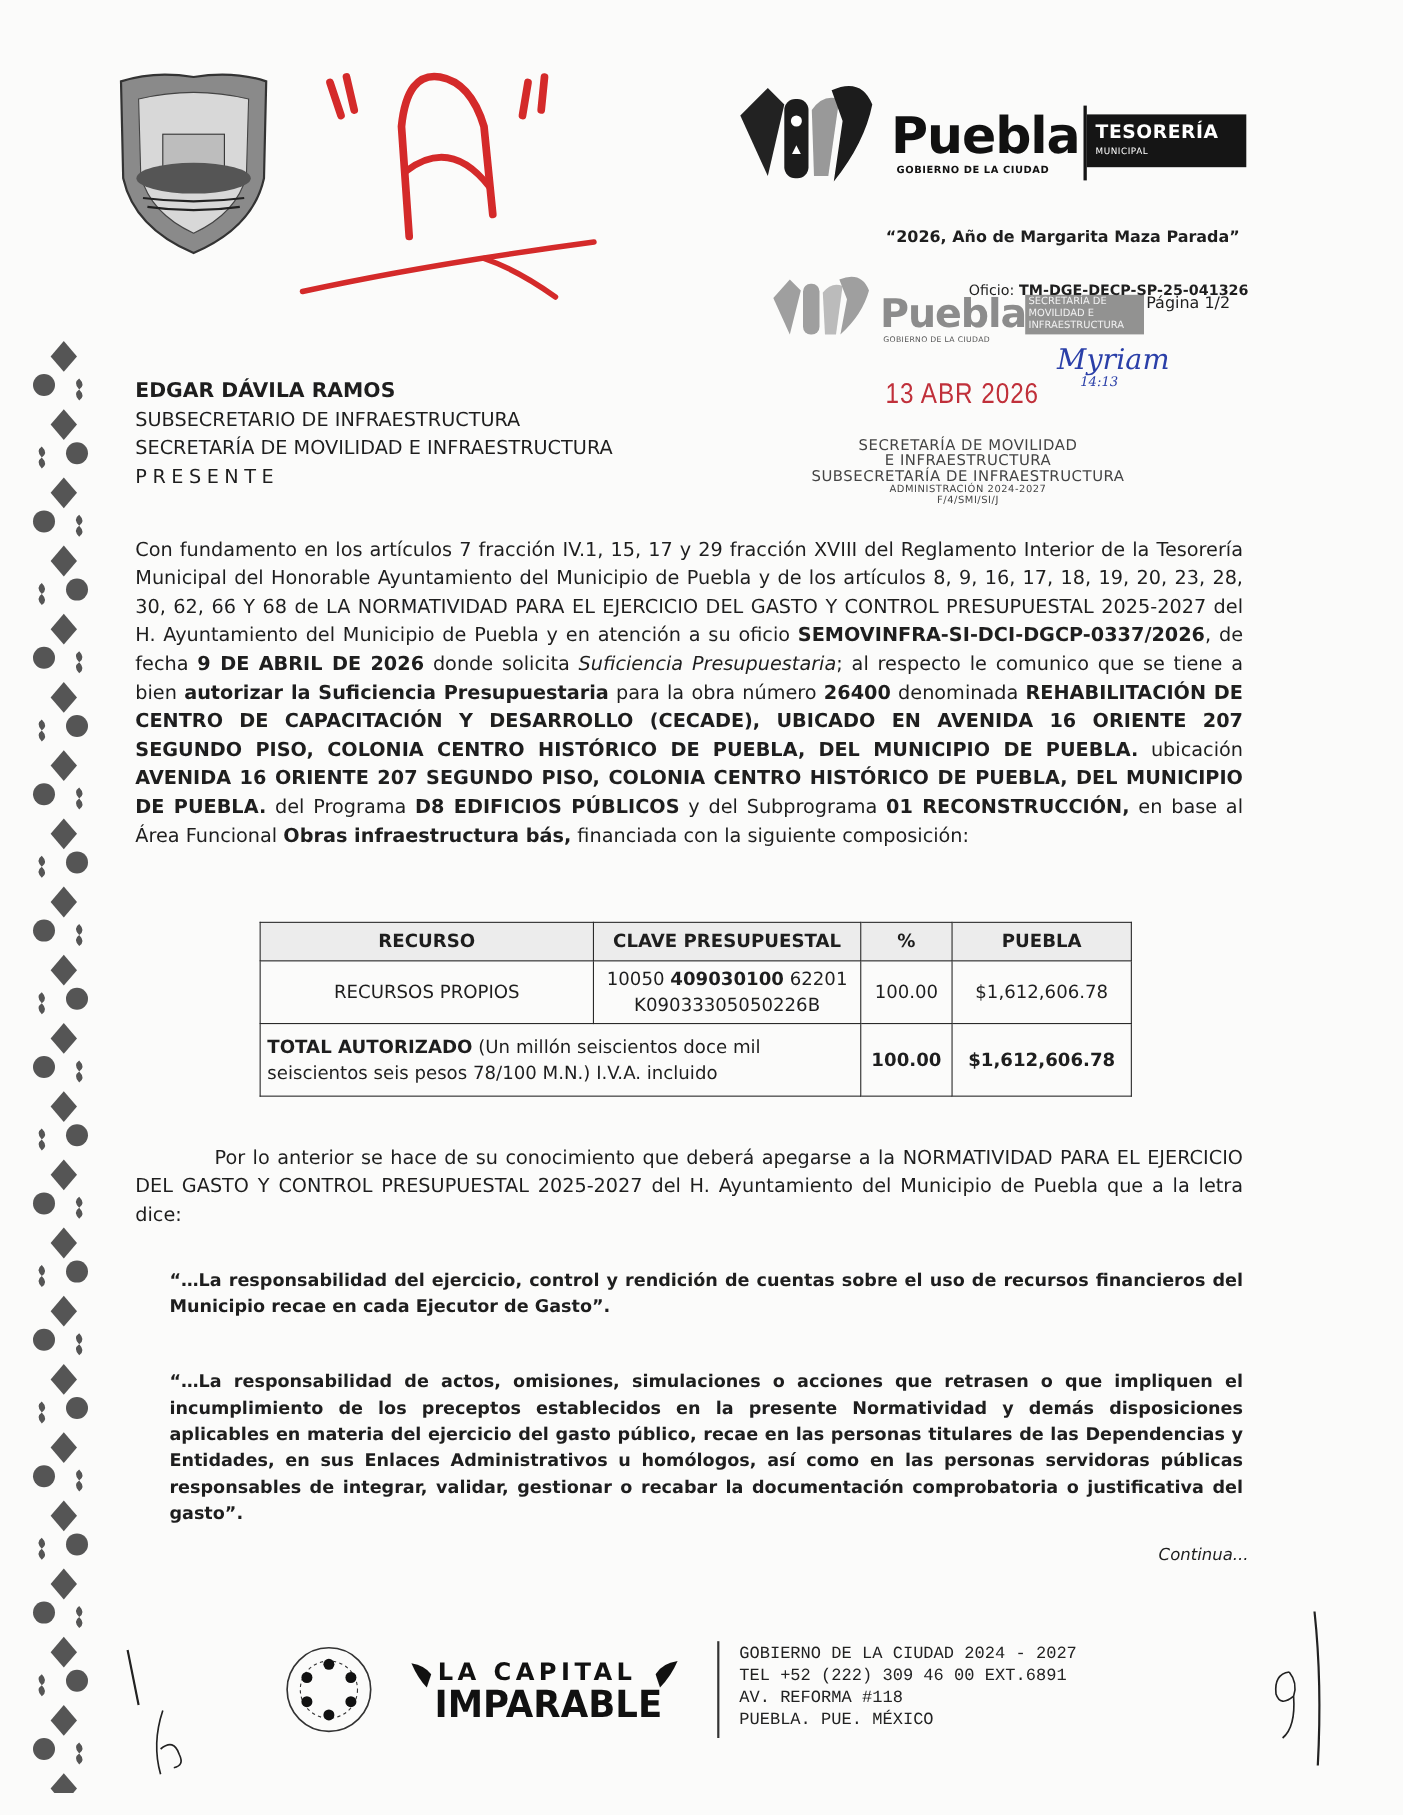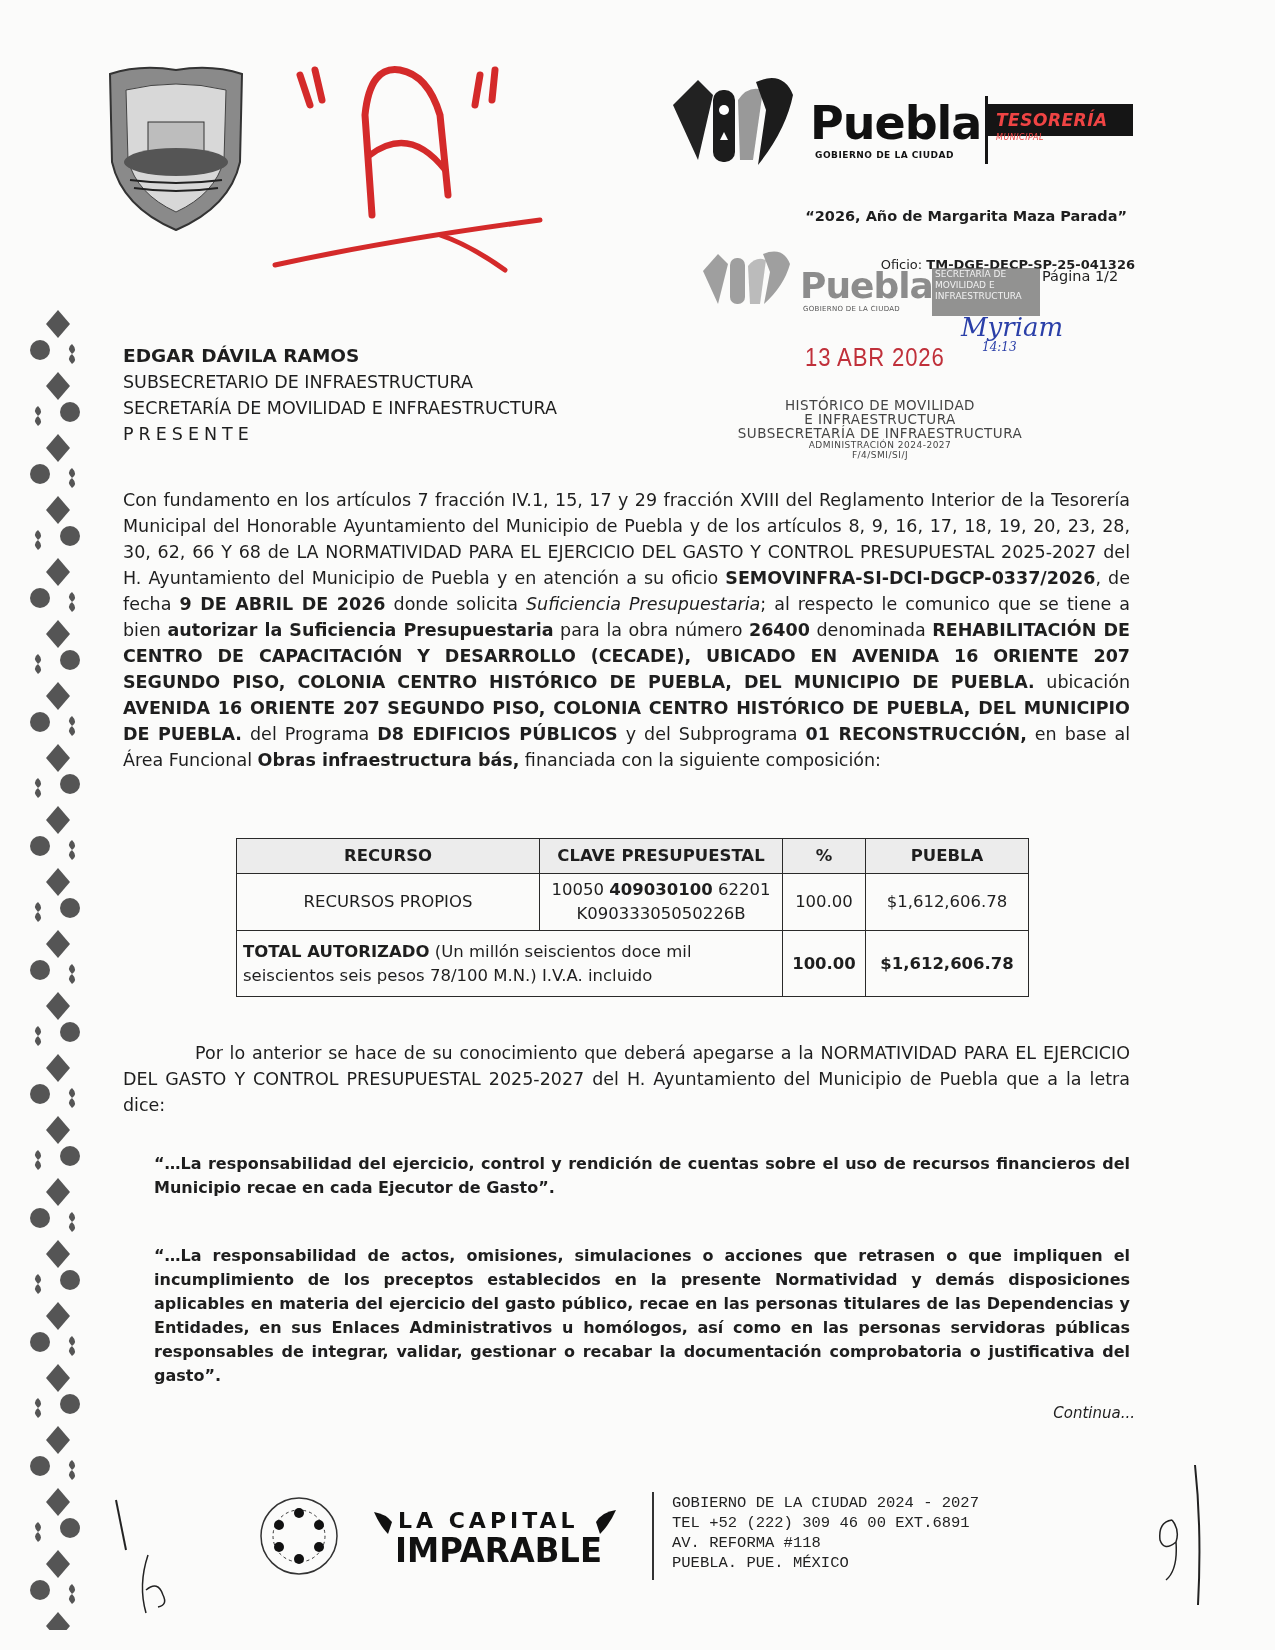--- a/index.html
+++ b/index.html
@@ -6,32 +6,32 @@
   body{width:1275px;height:1650px;background:#fbfbfa;position:relative;overflow:hidden;font-family:"DejaVu Sans","Liberation Sans",sans-serif;color:#1e1e1e;}
   .abs{position:absolute;}
   
   .border-strip{left:26px;top:310px;width:60px;height:1320px;}
   
   .shield{left:100px;top:62px;width:152px;height:170px;}
   
   .red-mark{left:270px;top:55px;width:300px;height:230px;}
   .puebla-word{left:810px;top:96px;font-family:"DejaVu Sans",sans-serif;font-weight:bold;font-size:46px;letter-spacing:-1px;color:#111;}
   .gob-ciudad{left:815px;top:150px;font-size:9px;font-weight:bold;letter-spacing:0.5px;color:#111;}
-  .teso-box{left:988px;top:104px;width:145px;height:32px;background:#151515;color:#ef4444;font-style:italic;}
+  .teso-box{left:988px;top:104px;width:145px;height:48px;background:#151515;color:#ffffff;}
   .teso-vbar{left:985px;top:96px;width:3px;height:68px;background:#151515;}
   .teso-title{left:8px;top:6px;font-weight:bold;font-size:17px;letter-spacing:0.5px;}
   .teso-sub{left:8px;top:29px;font-size:8px;letter-spacing:0.5px;}
   .motto{right:148px;top:208px;font-weight:bold;font-size:14.5px;}
   .oficio{right:140px;top:257px;font-size:13px;}
   .oficio b{font-weight:bold;}
   .pagina{left:1042px;top:268px;font-size:14.5px;}
   
   .stamp-logo{left:698px;top:246px;width:345px;height:70px;opacity:0.55;}
   .stamp-puebla{left:800px;top:265px;font-weight:bold;font-size:36px;color:#444;letter-spacing:-1px;}
-  .stamp-box{left:932px;top:268px;width:108px;height:48px;background:#666;color:#eee;font-size:9px;line-height:11px;padding:1px 3px;box-sizing:border-box;}
+  .stamp-box{left:932px;top:268px;width:108px;height:36px;background:#666;color:#eee;font-size:9px;line-height:11px;padding:1px 3px;box-sizing:border-box;}
   .stamp-gob{left:803px;top:305px;font-size:7px;color:#555;letter-spacing:0.3px;}
   .stamp-date{left:805px;top:342px;font-family:"Liberation Sans",sans-serif;font-size:26px;color:#c0303a;letter-spacing:1px;transform:scaleX(0.85);transform-origin:left;}
   .hand-name{left:945px;top:312px;font-family:"DejaVu Serif",serif;font-style:italic;font-size:26px;color:#2a3fa8;margin-left:16px;}
   .hand-time{left:982px;top:340px;font-family:"DejaVu Serif",serif;font-style:italic;font-size:12px;color:#2a3fa8;}
   .stamp-sec{left:700px;top:398px;width:360px;text-align:center;font-size:13.5px;line-height:14px;color:#444;letter-spacing:0.5px;}
   .stamp-sec .small{font-size:9px;line-height:10px;}
   
   .addressee{left:123px;top:343px;font-size:17.5px;line-height:26px;}
   .addressee .name{font-weight:bold;font-size:18.5px;}
   .addressee .presente{letter-spacing:5px;}
@@ -187,21 +187,21 @@
   <div>INFRAESTRUCTURA</div>
 </div>
 <div class="abs stamp-gob">GOBIERNO DE LA CIUDAD</div>
 <div class="abs pagina">Página 1/2</div>
 
 <div class="abs hand-name">Myriam</div>
 <div class="abs hand-time">14:13</div>
 <div class="abs stamp-date">13 ABR 2026</div>
 
 <div class="abs stamp-sec">
-  <div>HISTÓRICO DE MOVILIDAD</div>
+  <div>SECRETARÍA DE MOVILIDAD</div>
   <div>E INFRAESTRUCTURA</div>
   <div>SUBSECRETARÍA DE INFRAESTRUCTURA</div>
   <div class="small">ADMINISTRACIÓN 2024-2027</div>
   <div class="small">F/4/SMI/SI/J</div>
 </div>
 
 <div class="abs addressee">
   <div class="name">EDGAR DÁVILA RAMOS</div>
   <div>SUBSECRETARIO DE INFRAESTRUCTURA</div>
   <div>SECRETARÍA DE MOVILIDAD E INFRAESTRUCTURA</div>

